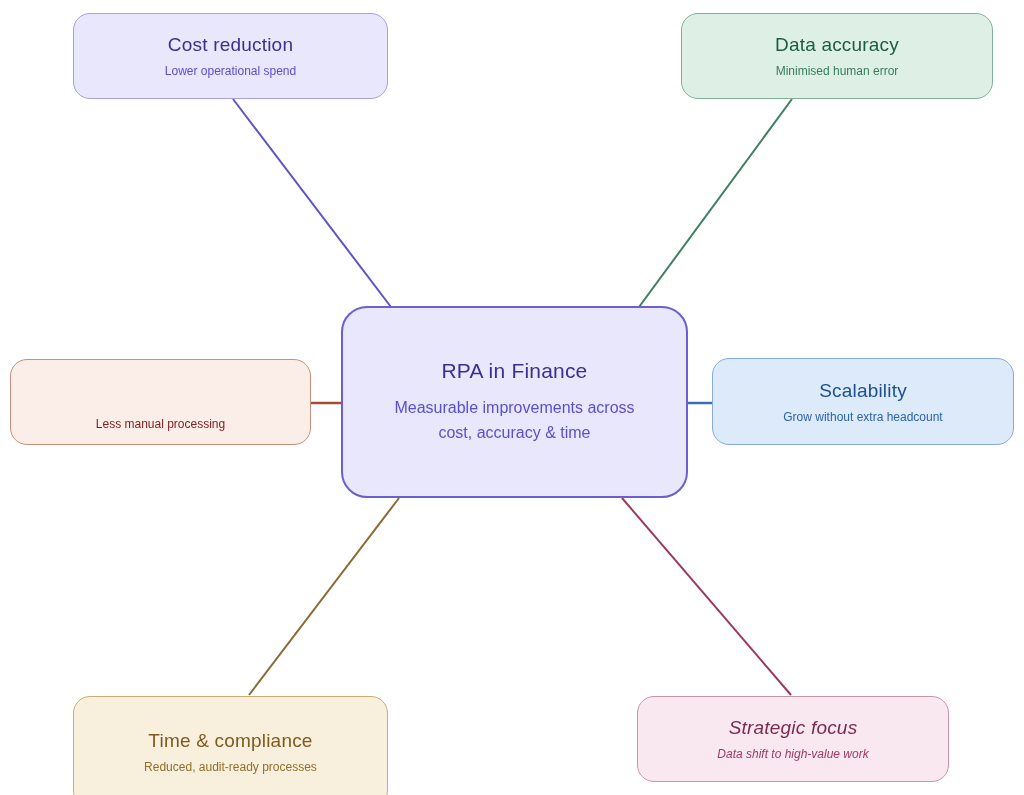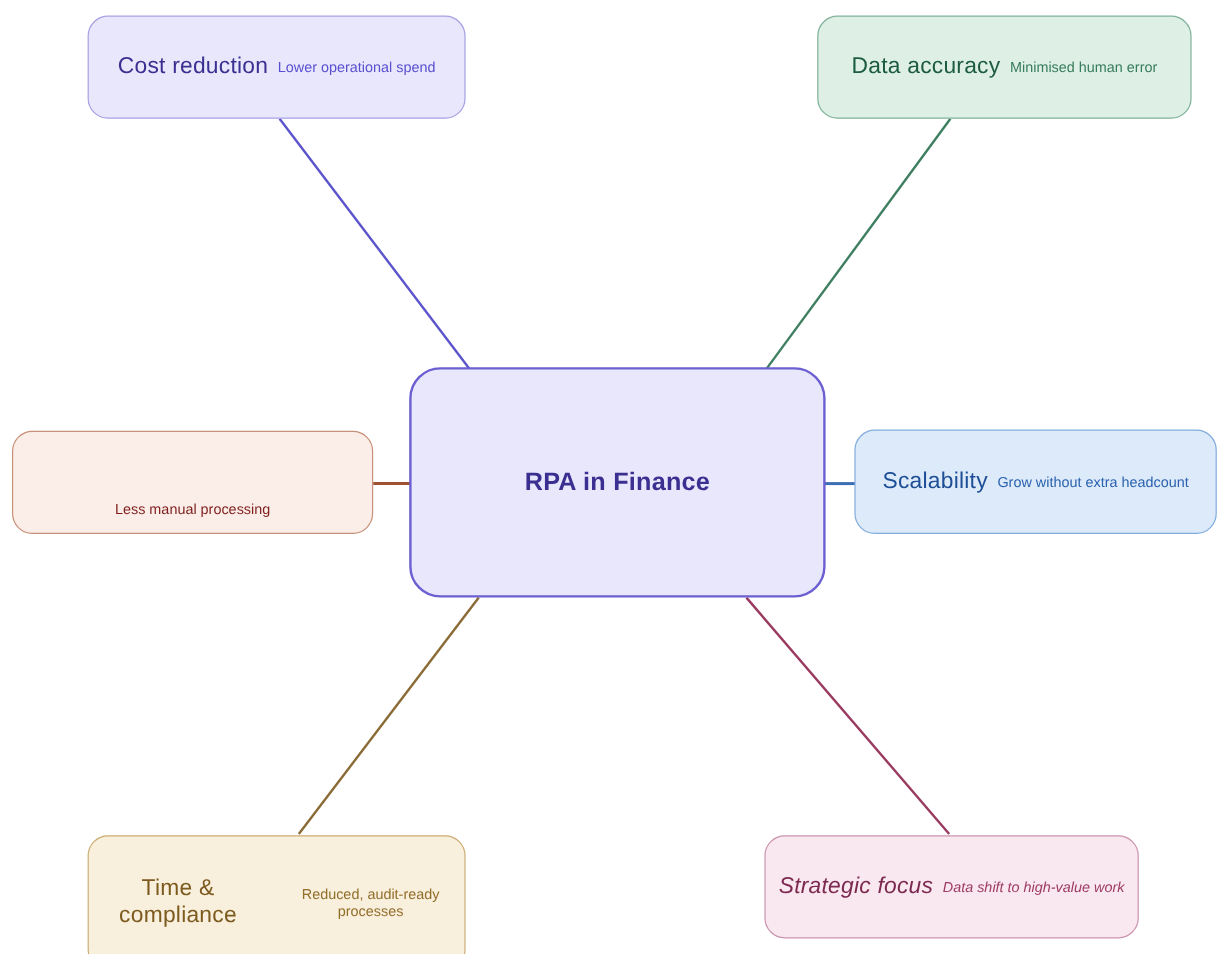--- a/index.html
+++ b/index.html
@@ -18,38 +18,38 @@
     position: absolute;
     left: 0; top: 0;
     width: 1024px; height: 795px;
   }
   .node {
     position: absolute;
     box-sizing: border-box;
     border: 1.5px solid #999;
     border-radius: 17px;
     display: flex;
+    flex-direction: column;
     align-items: center;
     justify-content: center;
     gap: 8px;
     text-align: center;
     background: #eee;
   }
   .node .title {
     font-size: 19px;
     letter-spacing: 0.2px;
   }
   .node .subtitle {
     font-size: 12px;
   }
   .node.center-node {
     border-radius: 26px;
     border-width: 2px;
     gap: 13px;
-    font-weight: bold;
   }
   .center-node .title { font-size: 21px; }
   .center-node .subtitle {
     font-size: 16px;
     line-height: 1.55;
     max-width: 245px;
   }
   
   .pos-cost        { left: 73px;  top: 13px;  width: 315px; height: 86px; }
   .pos-accuracy    { left: 637px; top: 13px;  width: 312px; height: 86px; margin-left: 44px; }
@@ -68,20 +68,21 @@
     <line x1="233" y1="99" x2="391" y2="307" stroke-width="2" stroke="#5b54cb"></line>
     <line x1="792" y1="99" x2="639" y2="307" stroke-width="2" stroke="#3e7e61"></line>
     <line x1="311" y1="403" x2="342" y2="403" stroke-width="2.5" stroke="#9e5135"></line>
     <line x1="687" y1="403" x2="713" y2="403" stroke-width="2.5" stroke="#3c6fb3"></line>
     <line x1="399" y1="498" x2="249" y2="695" stroke-width="2" stroke="#8a6a35"></line>
     <line x1="622" y1="498" x2="791" y2="695" stroke-width="2" stroke="#9a3a60"></line>
   </svg>
 
   <div class="node center-node pos-center" style="background-color: rgb(233, 231, 251); border-color: rgb(108, 95, 209);">
     <div class="title" style="color: rgb(59, 48, 145);">RPA in Finance</div>
+    <div class="subtitle" style="color: rgb(90, 79, 209);">Measurable improvements across cost, accuracy &amp; time</div>
   </div>
 
   <div class="node pos-cost" style="background-color: rgb(233, 231, 251); border-color: rgb(166, 161, 227);">
     <div class="title" style="color: rgb(59, 48, 145);">Cost reduction</div>
     <div class="subtitle" style="color: rgb(90, 79, 209);">Lower operational spend</div>
   </div>
 
   <div class="node pos-accuracy" style="background-color: rgb(222, 240, 230); border-color: rgb(127, 178, 153);">
     <div class="title" style="color: rgb(29, 92, 65);">Data accuracy</div>
     <div class="subtitle" style="color: rgb(55, 124, 90);">Minimised human error</div>

